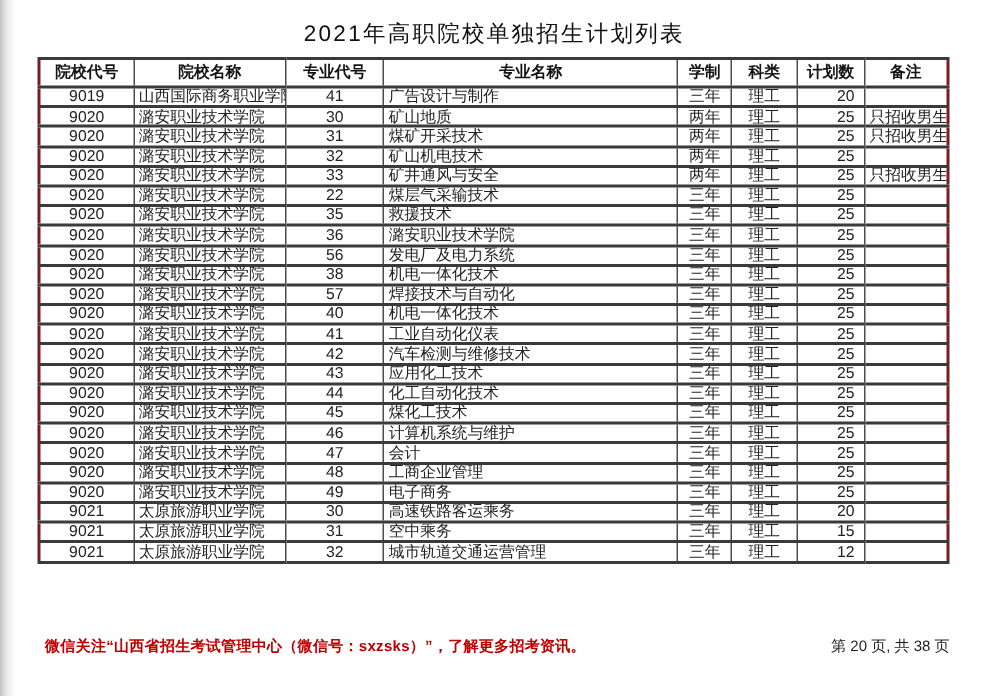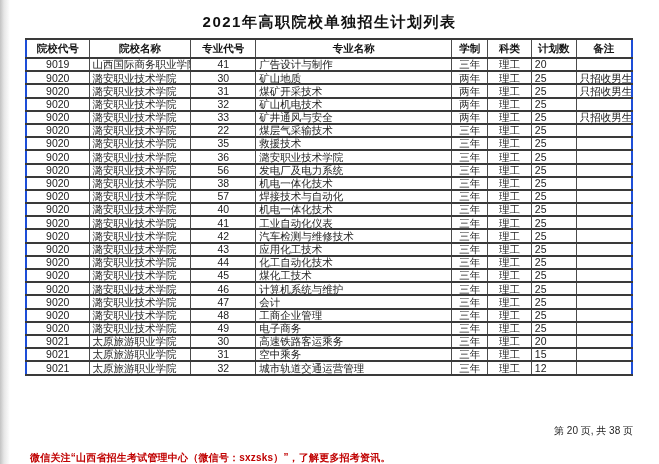--- a/index.html
+++ b/index.html
@@ -15,31 +15,31 @@
     position: absolute; left: 0; top: 0;
     width: 10px; height: 464px;
     background: linear-gradient(to right, #c3c3c3 0px, #e6e6e6 4px, #ffffff 10px);
   }
   .doc-title {
     position: absolute;
     top: 13px; left: 0;
     width: 659px;
     text-align: center;
     font-size: 15px;
-    font-weight: bold;
+    font-weight: normal;
     letter-spacing: 1.5px;
     color: #111111;
   }
   table.enroll {
     position: absolute;
     left: 25px; top: 38px;
     width: 608px;
     border-collapse: collapse;
     table-layout: fixed;
-    border: 2px solid #1d4ed8;
+    border: 2px solid #7f1d1d;
   }
   col.c0 { width: 10.4%; }
   col.c1 { width: 16.8%; }
   col.c2 { width: 10.7%; }
   col.c3 { width: 32.4%; }
   col.c4 { width: 5.9%; }
   col.c5 { width: 7.2%; }
   col.c6 { width: 7.4%; }
   col.c7 { width: 9.2%; }
   .enroll th, .enroll td {
@@ -55,36 +55,35 @@
   }
   .enroll th {
     height: 19px;
     font-weight: bold;
     text-align: center;
     color: #141414;
   }
   .enroll td { height: 13.2px; color: #222222; }
   .al { text-align: left; }
   .ac { text-align: center; }
-  .ar { text-align: left; padding-right: 6px !important; }
+  .ar { text-align: right; padding-right: 6px !important; }
   .footer {
     position: absolute;
     left: 25px; top: 424px;
     width: 610px;
     display: flex;
     justify-content: space-between;
     align-items: flex-start;
   }
   .notice {
     color: #c00000;
     font-weight: bold;
     font-size: 10px;
     padding-left: 5px;
     letter-spacing: 0.2px;
-    margin-top: 27px;
   }
   .pageinfo {
     color: #1d1d1d;
     font-size: 10px;
     padding-right: 2px;
   }
 </style>
 </head>
 <body>
 

